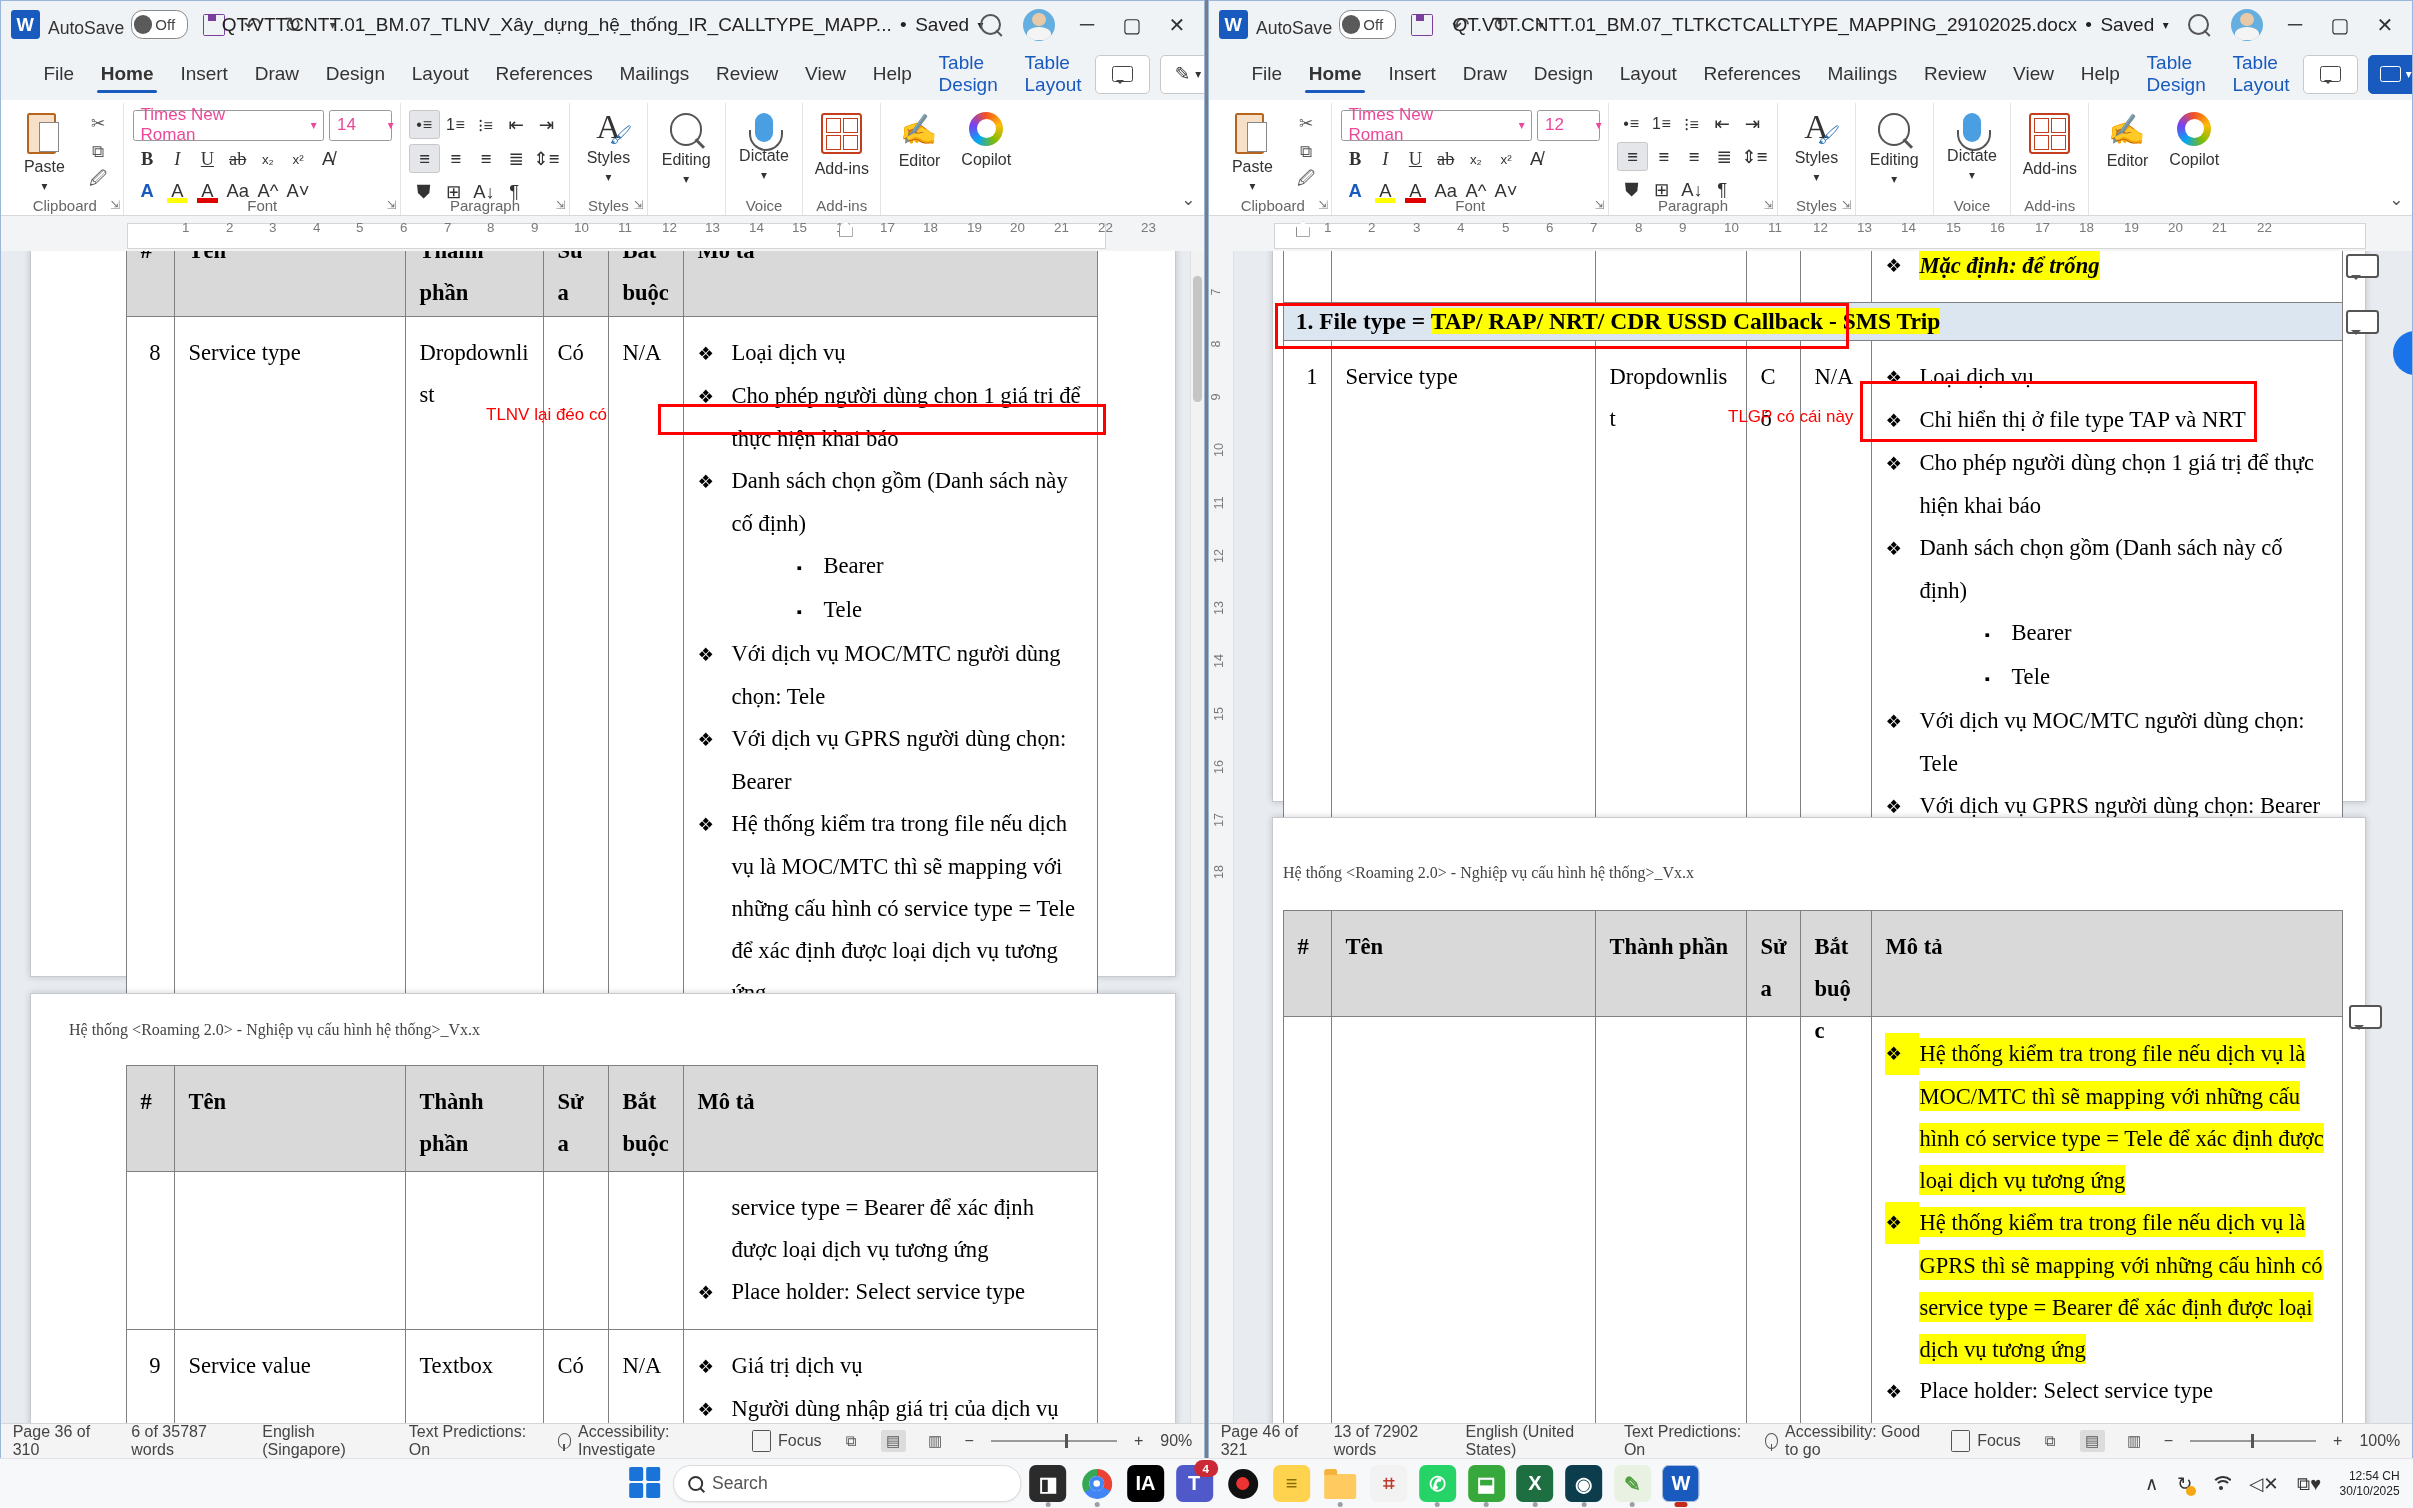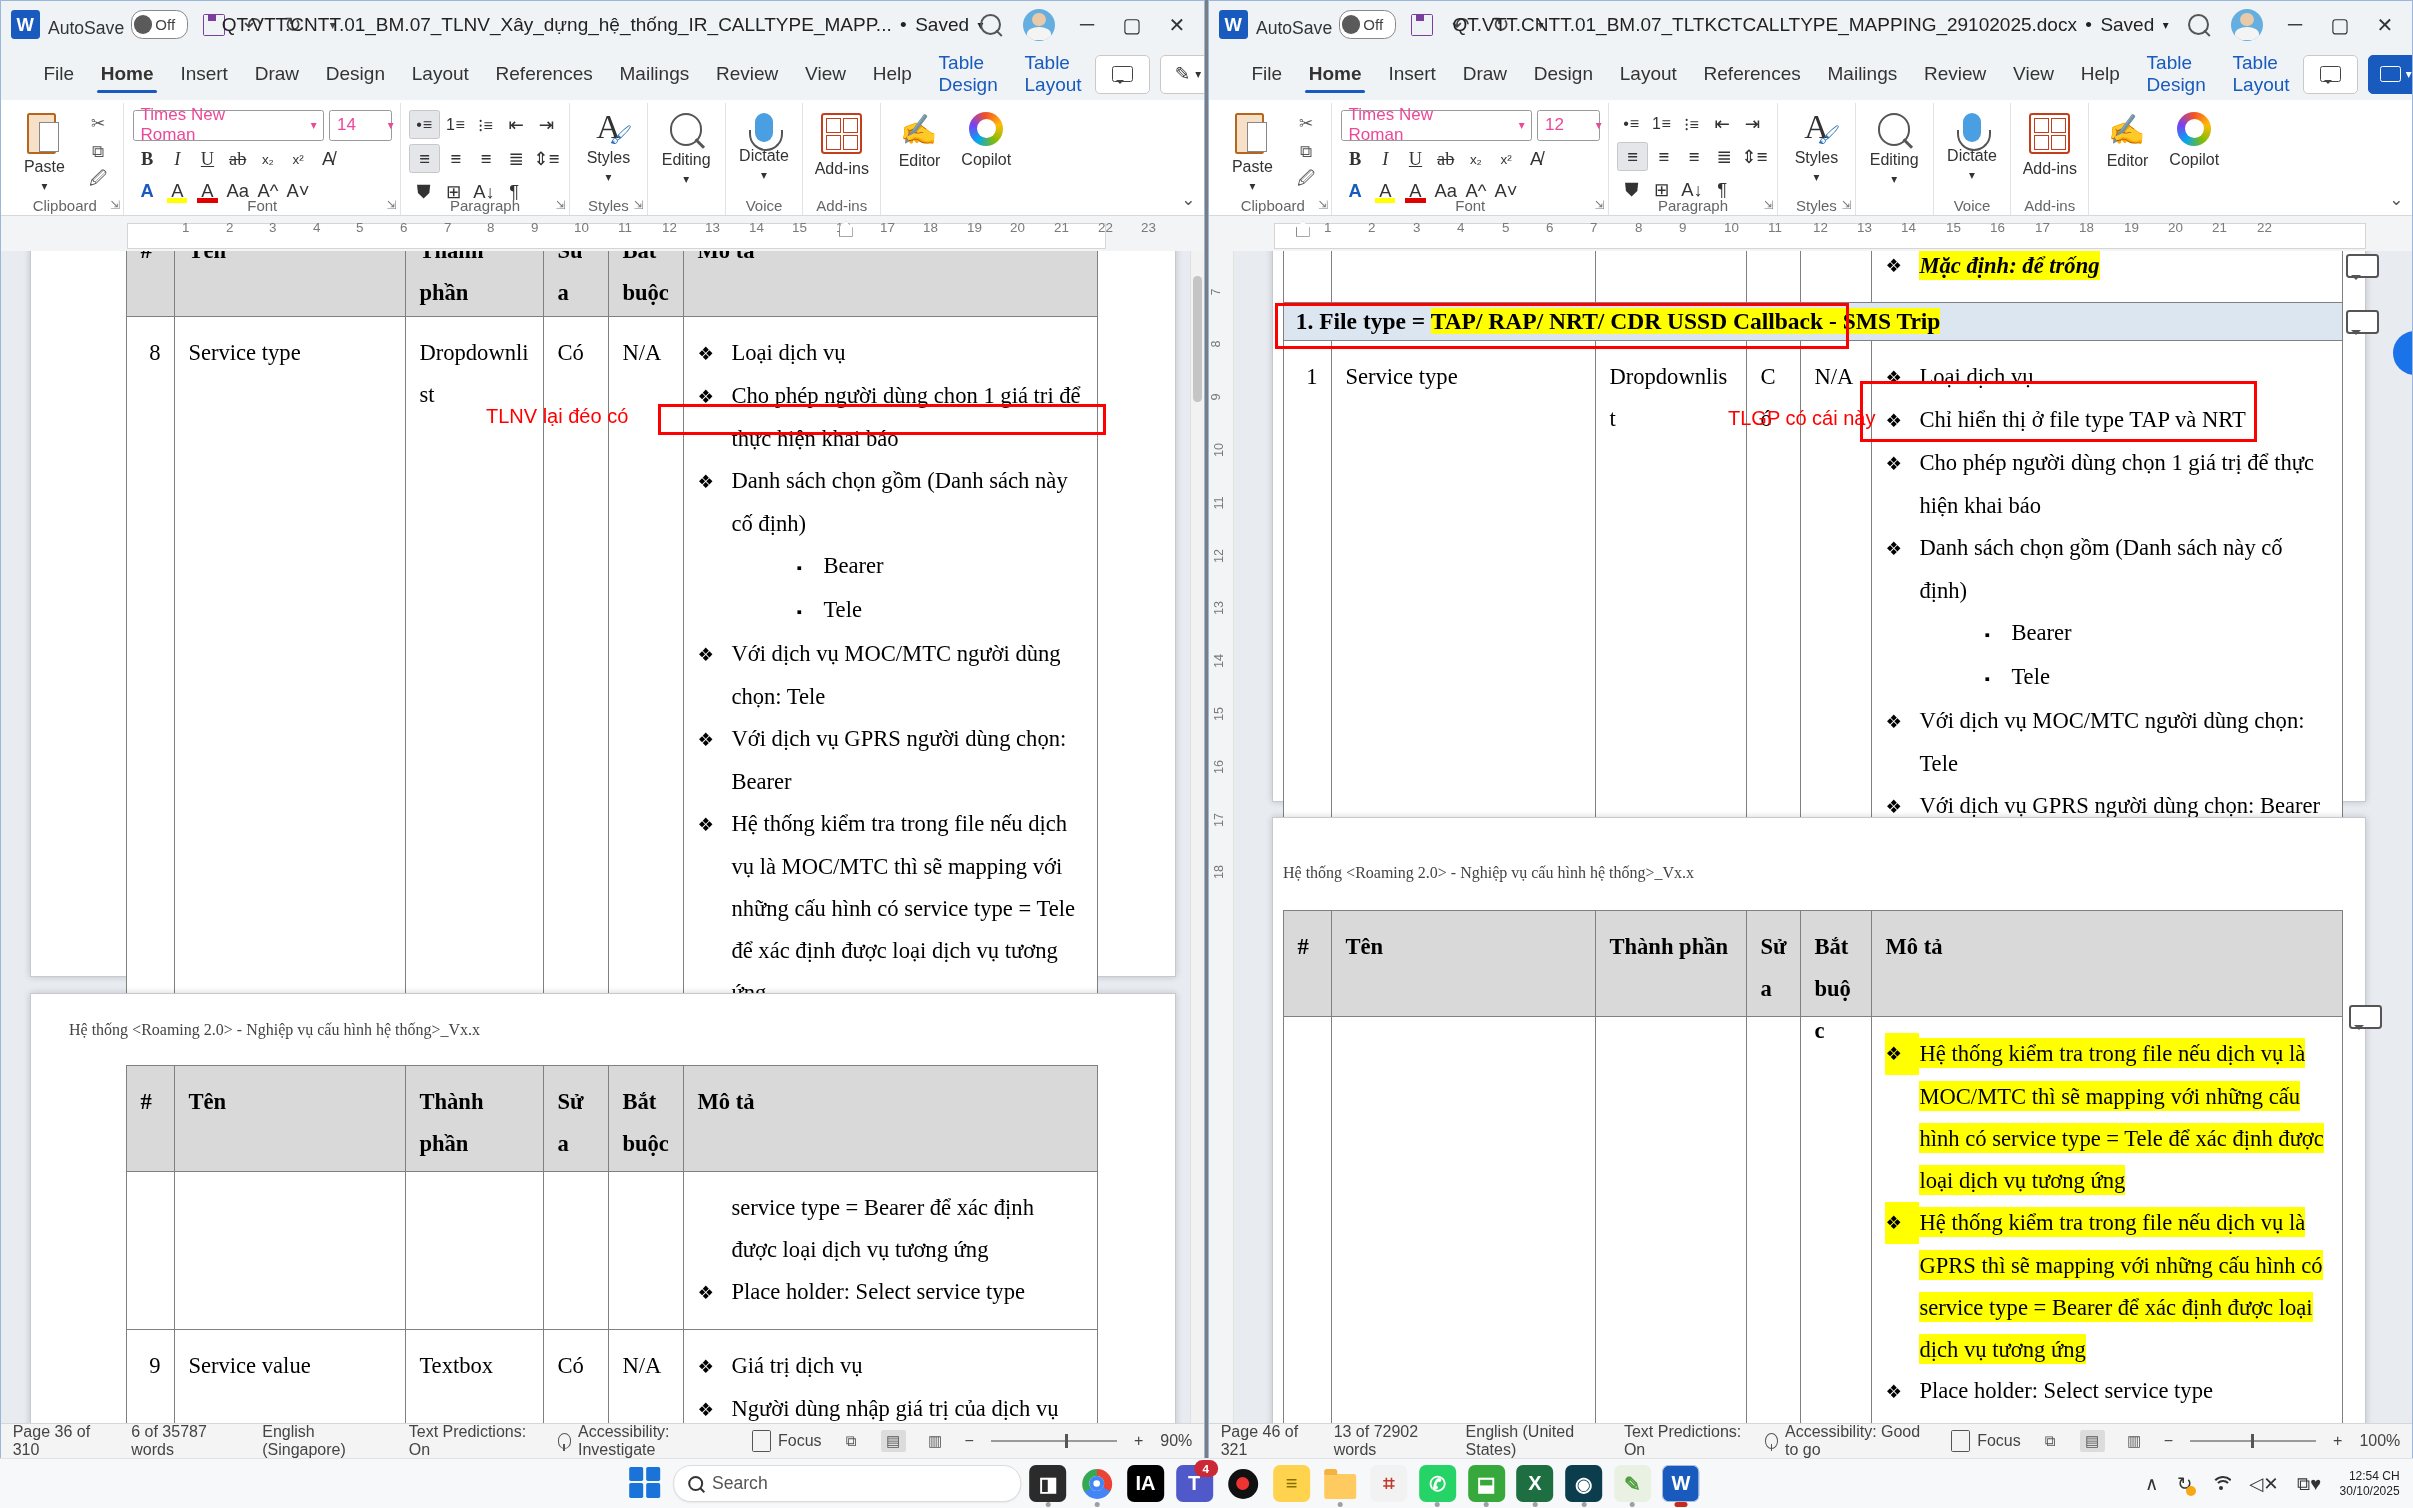--- a/index.html
+++ b/index.html
@@ -114,21 +114,21 @@
   .para.lv0{text-indent:0;}
   .mk{display:inline-block;width:34px;text-indent:0;font-family:"DejaVu Sans",sans-serif;font-size:18.4px;}
   .mk2{display:inline-block;width:27px;text-indent:0;font-size:15px;}
   .para.em .tx{font-style:italic;font-weight:bold;}
   .tx.hlsp{background:#ffff00;box-decoration-break:clone;-webkit-box-decoration-break:clone;padding:2.5px 0;}
   .para.hlm .mk{background:#ffff00;}
   .prerowcell{padding-top:109px !important;}
 
   
   .redbox{position:absolute;border:3.4px solid #f00;background:transparent;z-index:5;}
-  .rednote{position:absolute;color:#f00;font-size:20px;z-index:5;white-space:nowrap;}
+  .rednote{position:absolute;color:#f00;font-size:17px;z-index:5;white-space:nowrap;}
   .cmark{position:absolute;width:28.5px;height:20px;border:2.5px solid #555;border-radius:3.4px;background:#fff;z-index:4;}
   .cmark:after{content:"";position:absolute;left:3.4px;top:18.4px;border:5px solid transparent;border-top-color:#555;}
   .bluehalf{position:absolute;width:44px;height:44px;border-radius:50%;background:#1a73e8;z-index:6;}
   .scrolltrack{position:absolute;top:0;bottom:0;width:13.4px;background:#f2f2f2;border-left:0.8px solid #e0e0e0;}
   .scrollthumb{position:absolute;left:2.5px;width:8.4px;height:126px;background:#c5c5c5;border-radius:4.2px;top:25px;}
 
   
   .statusbar{position:absolute;left:0;right:0;bottom:0;height:34px;background:#f4f4f4;border-top:0.8px solid #d6d6d6;display:flex;align-items:center;font-size:16px;color:#444;padding:0 11.7px;gap:23.5px;}
   .sb-right{margin-left:auto;display:flex;align-items:center;gap:17px;}
   .viewic{width:25px;height:22px;display:flex;align-items:center;justify-content:center;font-size:15px;color:#555;border-radius:2.5px;}

